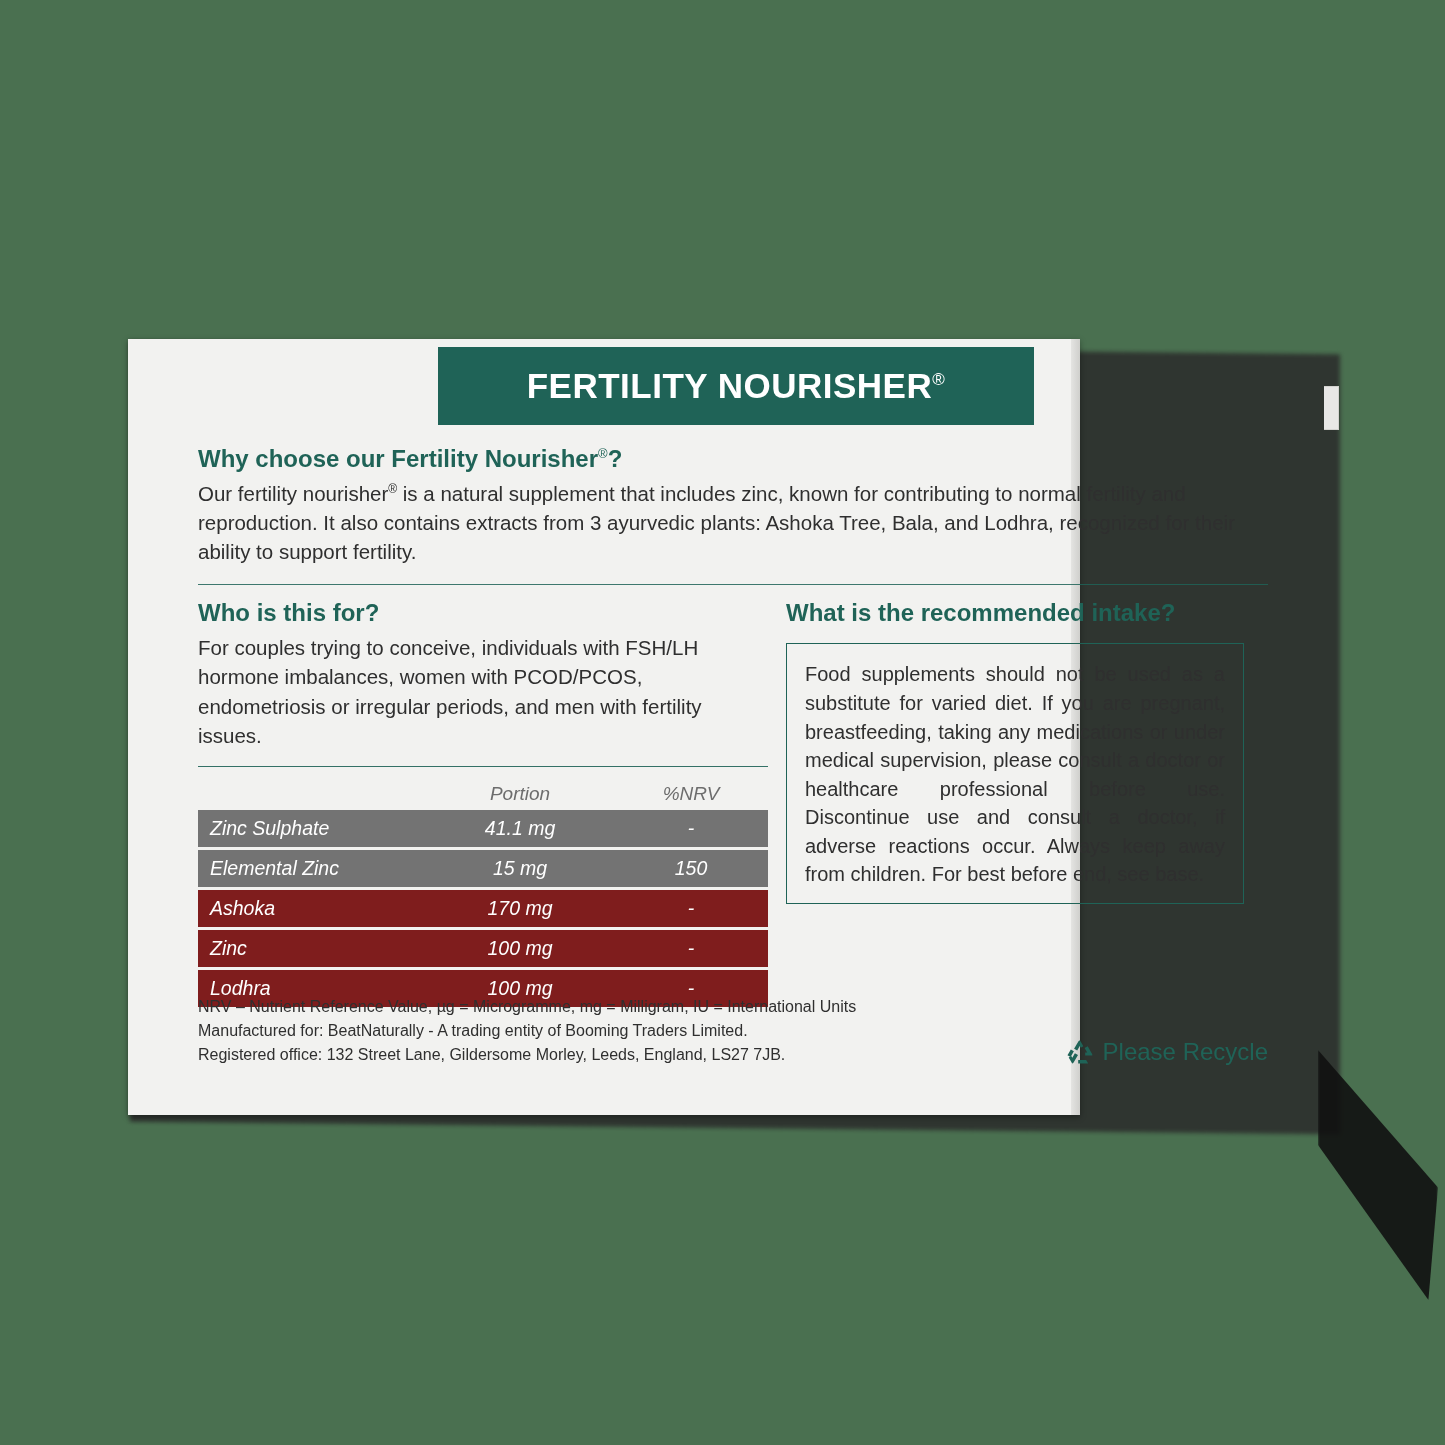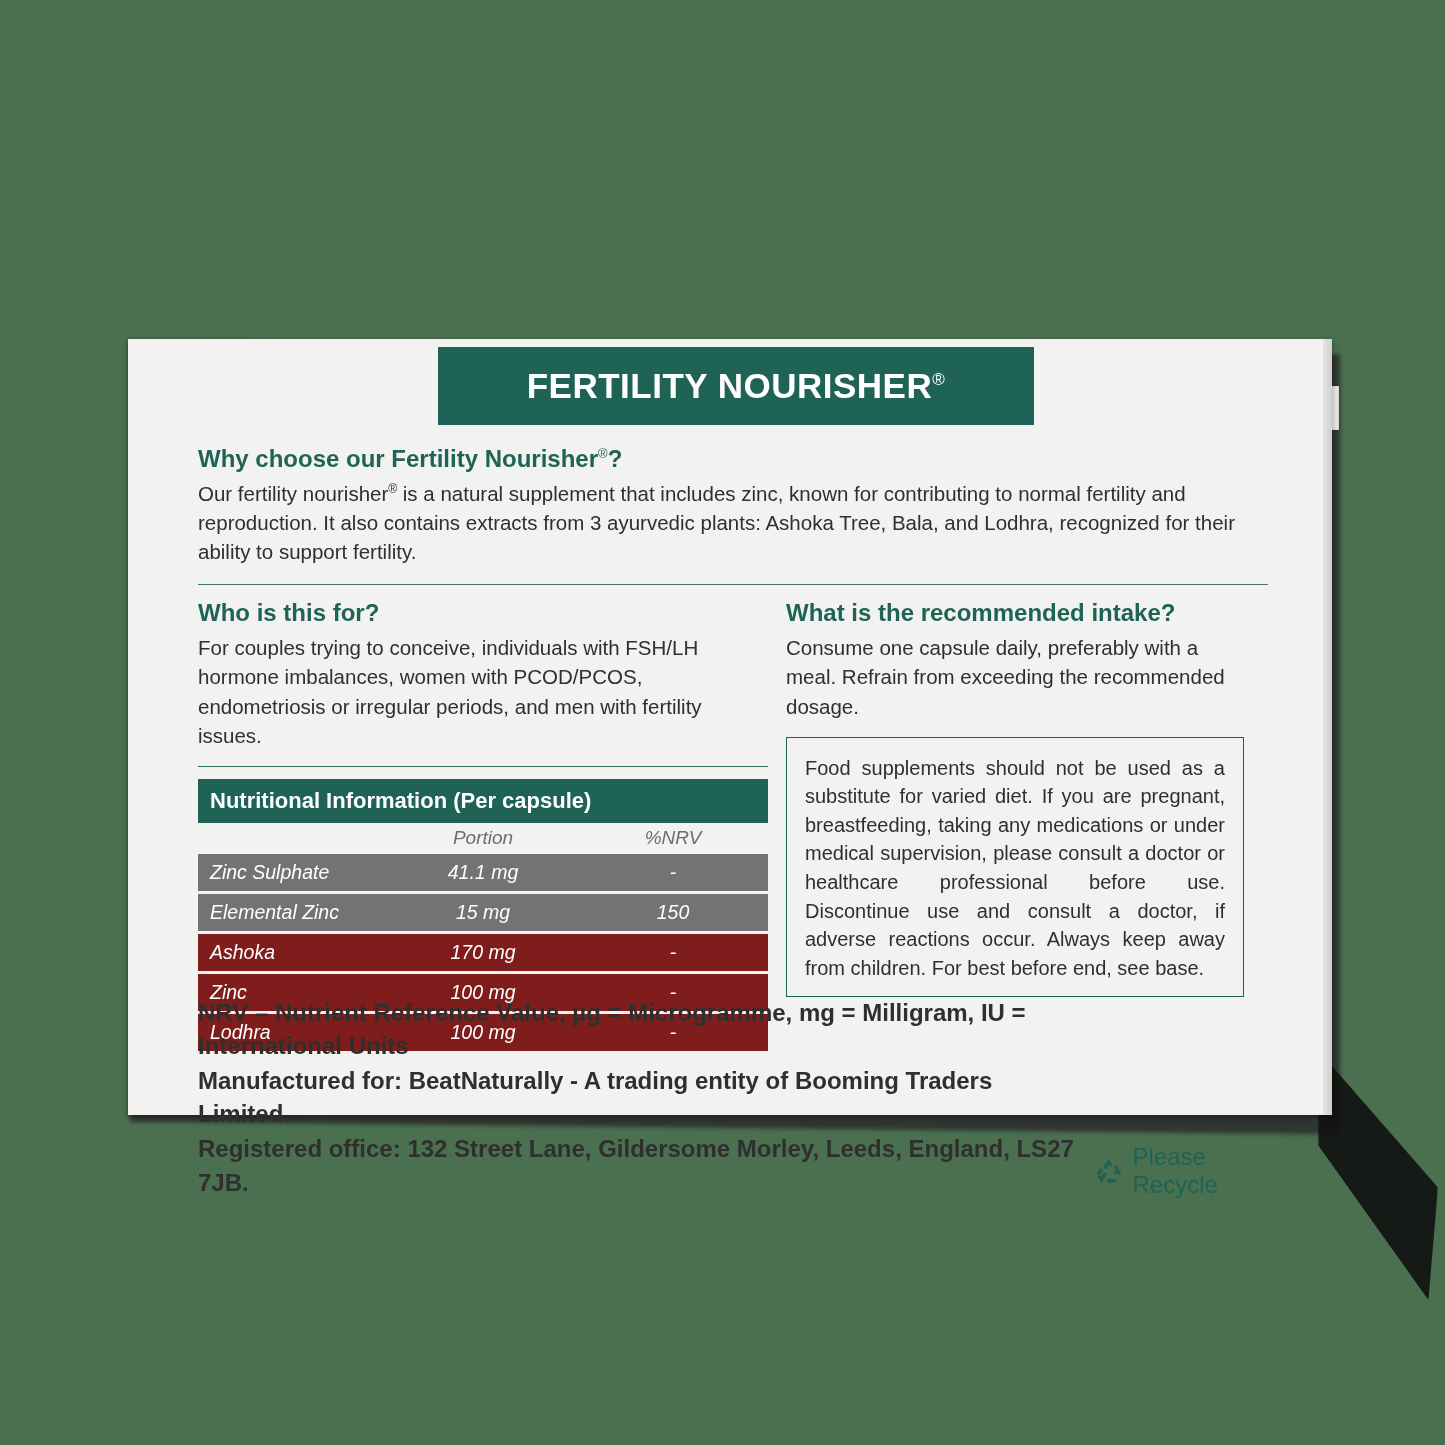--- a/index.html
+++ b/index.html
@@ -37,21 +37,21 @@
     opacity: 0.9;
     clip-path: polygon(0% 0%, 100% 55%, 92% 100%, 0% 38%);
     filter: blur(1px);
   }
 
   
   .carton {
     position: absolute;
     left: 128px;
     top: 339px;
-    width: 1204px;
+    width: 952px;
     height: 776px;
     background: #f2f2f0;
     box-shadow: 0 2px 6px rgba(0,0,0,0.35);
   }
   .carton-edge-right {
     position: absolute;
     right: 0;
     top: 0;
     width: 9px;
     height: 100%;
@@ -203,24 +203,23 @@
     position: absolute;
     left: 70px;
     top: 657px;
     width: 1070px;
     display: flex;
     justify-content: space-between;
     align-items: flex-end;
   }
   .footer-lines p {
     margin: 0 8px 2px 0;
-    font-size: 24px;
+    font-size: 16px;
     color: #2f2f2f;
     line-height: 1.38;
-    font-weight: bold;
   }
   .recycle {
     display: flex;
     align-items: center;
     gap: 9px;
     color: #1f6357;
     font-size: 24px;
     padding-bottom: 2px;
   }
   .recycle svg { display:block; }
@@ -251,23 +250,20 @@
     <div class="cols">
 
       <div class="col-left">
         <h2 class="sec-title">Who is this for?</h2>
         <p class="body-text">For couples trying to conceive, individuals with FSH/LH hormone imbalances, women with PCOD/PCOS, endometriosis or irregular periods, and men with fertility issues.</p>
 
         <div class="rule-short"></div>
 
         <table class="nutri">
           <tbody>
-              <tr>
-            <th class="head-title" colspan="3">Nutritional Information (Per capsule)</th>
-          </tr>
           <tr>
             <td class="colhead" style="width:40%"></td>
             <td class="colhead" style="width:33%">Portion</td>
             <td class="colhead" style="width:27%">%NRV</td>
           </tr>
           <tr class="gray">
             <td class="name">Zinc Sulphate</td>
             <td class="val">41.1 mg</td>
             <td class="val">-</td>
           </tr>
@@ -302,21 +298,20 @@
             <td class="name">Lodhra</td>
             <td class="val">100 mg</td>
             <td class="val">-</td>
           </tr>
         </tbody>
           </table>
       </div>
 
       <div class="col-right">
         <h2 class="sec-title">What is the recommended intake?</h2>
-        <p class="body-text">Consume one capsule daily, preferably with a meal. Refrain from exceeding the recommended dosage.</p>
 
         <div class="warn-box">
           <p>Food supplements should not be used as a substitute for varied diet. If you are pregnant, breastfeeding, taking any medications or under medical supervision, please consult a doctor or healthcare professional before use. Discontinue use and consult a doctor, if adverse reactions occur. Always keep away from children. For best before end, see base.</p>
         </div>
       </div>
 
     </div>
   </div>
 
   <div class="footer">

